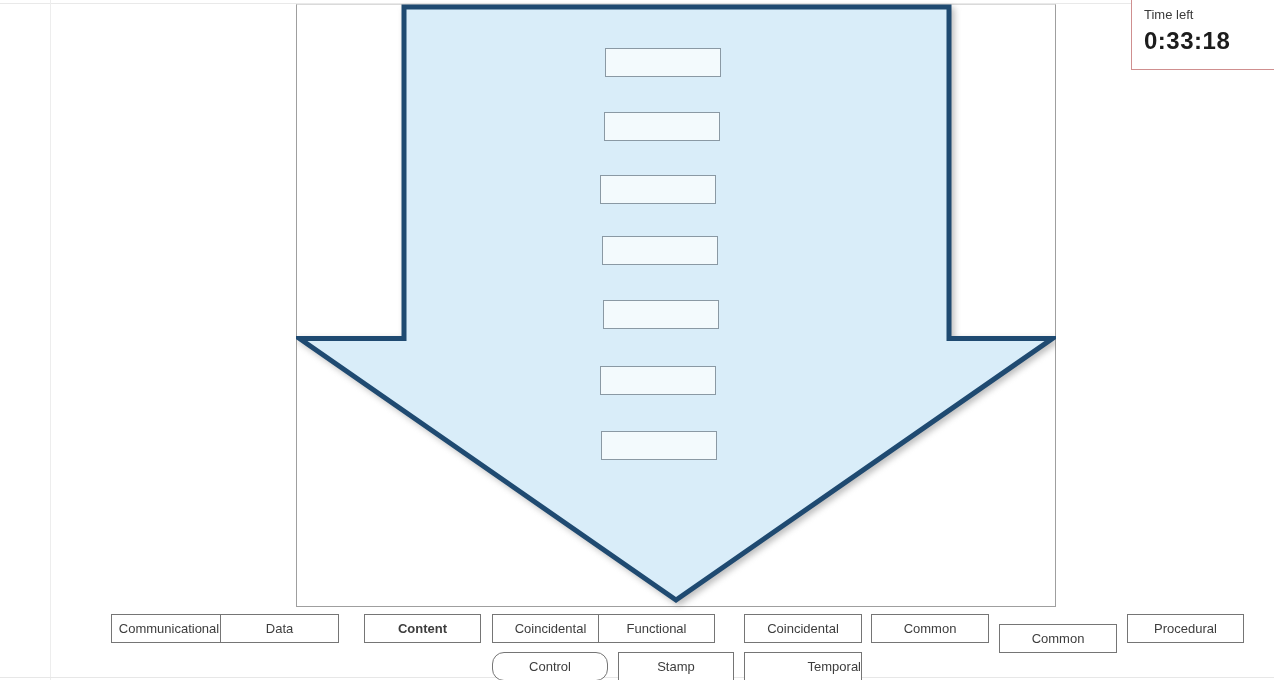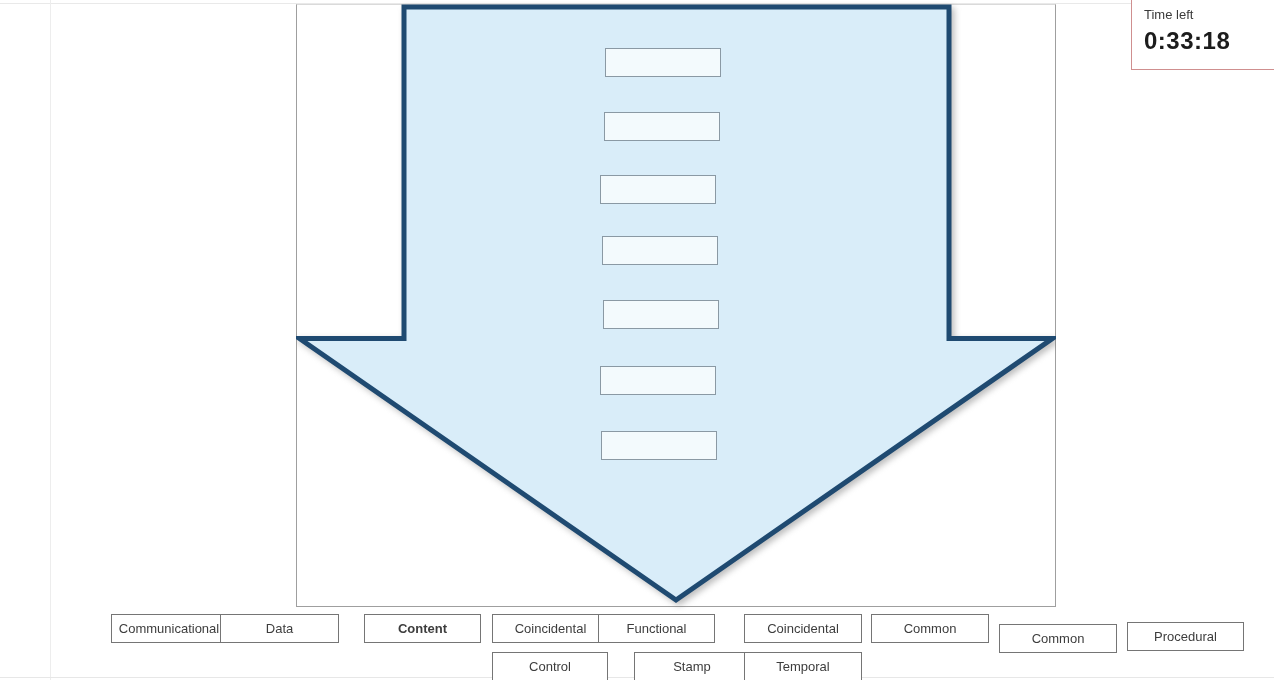--- a/index.html
+++ b/index.html
@@ -81,24 +81,24 @@
   <div class="slot slot7"></div>
 
   <div class="opt" style="left:111px;top:614px;width:114px;">Communicational</div>
   <div class="opt" style="left:220px;top:614px;width:117px;">Data</div>
   <div class="opt" style="left:364px;top:614px;width:115px;font-weight:bold;">Content</div>
   <div class="opt" style="left:492px;top:614px;width:115px;">Coincidental</div>
   <div class="opt" style="left:598px;top:614px;width:115px;">Functional</div>
   <div class="opt" style="left:744px;top:614px;width:116px;">Coincidental</div>
   <div class="opt" style="left:871px;top:614px;width:116px;">Common</div>
   <div class="opt" style="left:999px;top:624px;width:116px;">Common</div>
-  <div class="opt" style="left:1127px;top:614px;width:115px;margin-top:8px;">Procedural</div>
+  <div class="opt" style="left:1127px;top:614px;width:115px;">Procedural</div>
 
-  <div class="opt" style="left:492px;top:652px;width:114px;">Control</div>
-  <div class="opt" style="left:618px;top:652px;width:114px;margin-left:16px;">Stamp</div>
-  <div class="opt" style="left:744px;top:652px;width:116px;">Temporal</div>
+  <div class="opt" style="left:492px;top:652px;width:114px;border-radius:12px;">Control</div>
+  <div class="opt" style="left:618px;top:652px;width:114px;">Stamp</div>
+  <div class="opt" style="left:744px;top:652px;width:116px;text-align:right;">Temporal</div>
 
   <div class="timer">
     <div class="timer-label">Time left</div>
     <div class="timer-value">0:33:18</div>
   </div>
 
 </div>
 
 </body></html>

